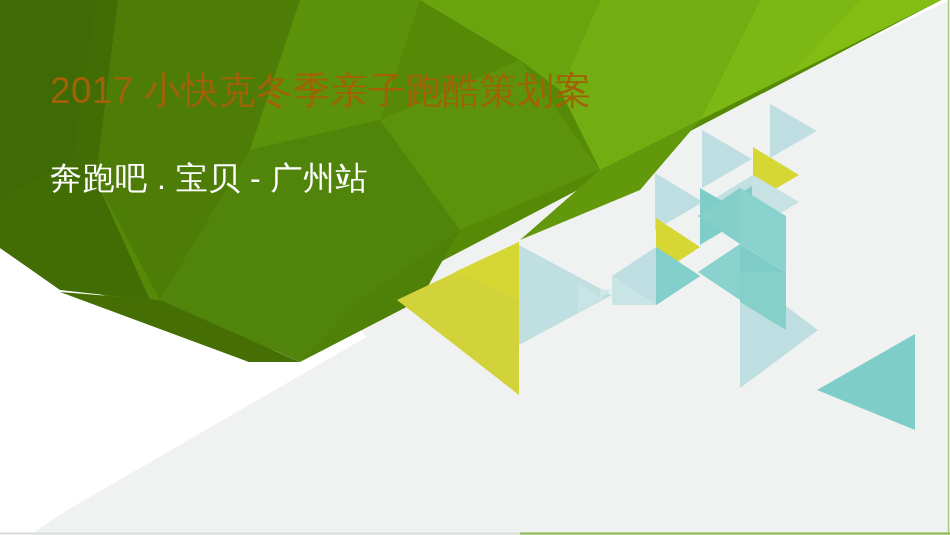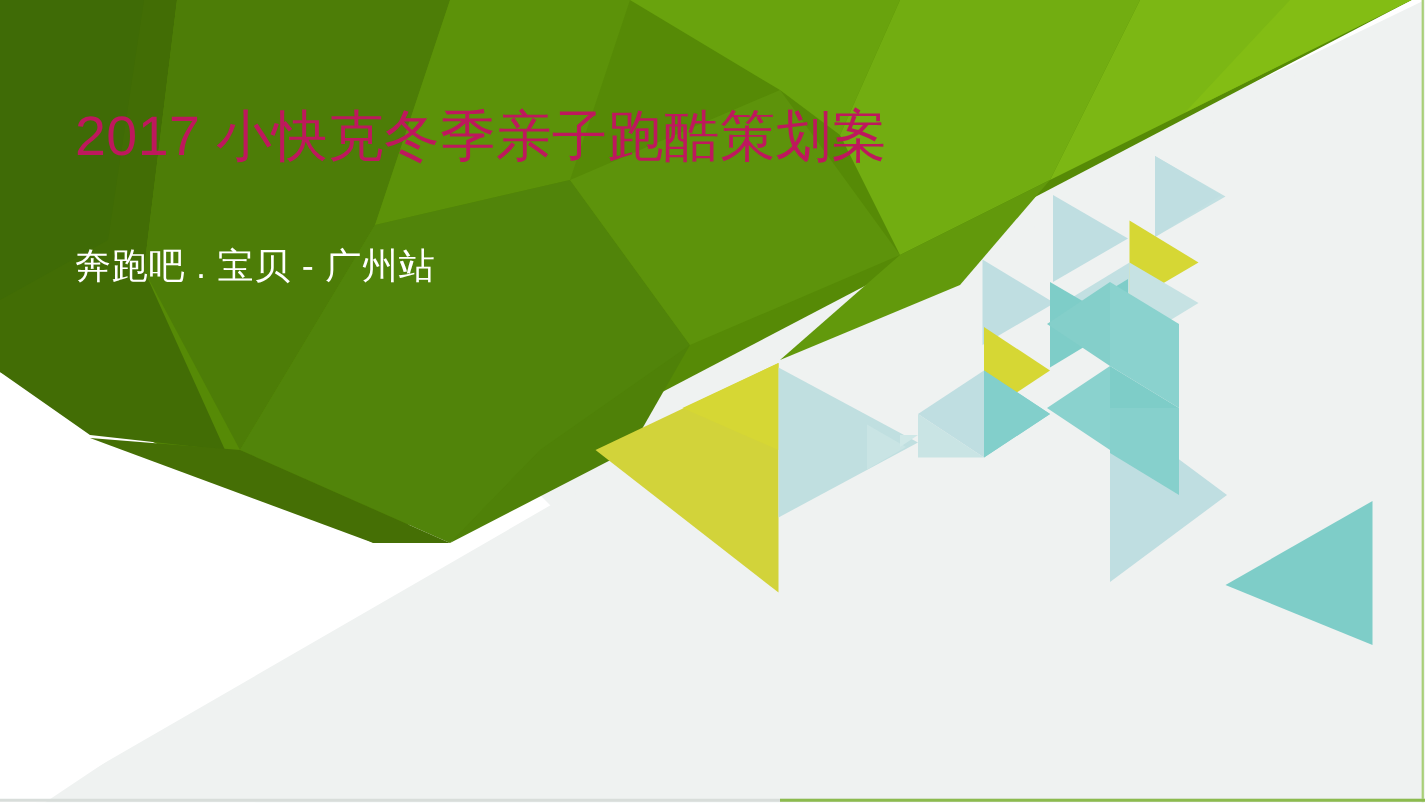--- a/index.html
+++ b/index.html
@@ -34,35 +34,35 @@
   #title-block {
     position: absolute;
     left: 50px;
     top: 68px;
     width: 640px;
     pointer-events: auto;
   }
   #slide-title {
     font-size: 37px;
     line-height: 46px;
-    color: #be185d;
+    color: #a16207;
     font-weight: 400;
     letter-spacing: 0.3px;
     margin: 0;
     white-space: normal;
   }
   #subtitle-block {
     position: absolute;
     left: 50px;
     top: 160px;
     width: 640px;
     pointer-events: auto;
   }
   #slide-subtitle {
-    font-size: 24px;
+    font-size: 32px;
     line-height: 36px;
     color: #ffffff;
     font-weight: 400;
     margin: 0;
     letter-spacing: 0.5px;
   }
 </style>
 </head>
 <body>
 

